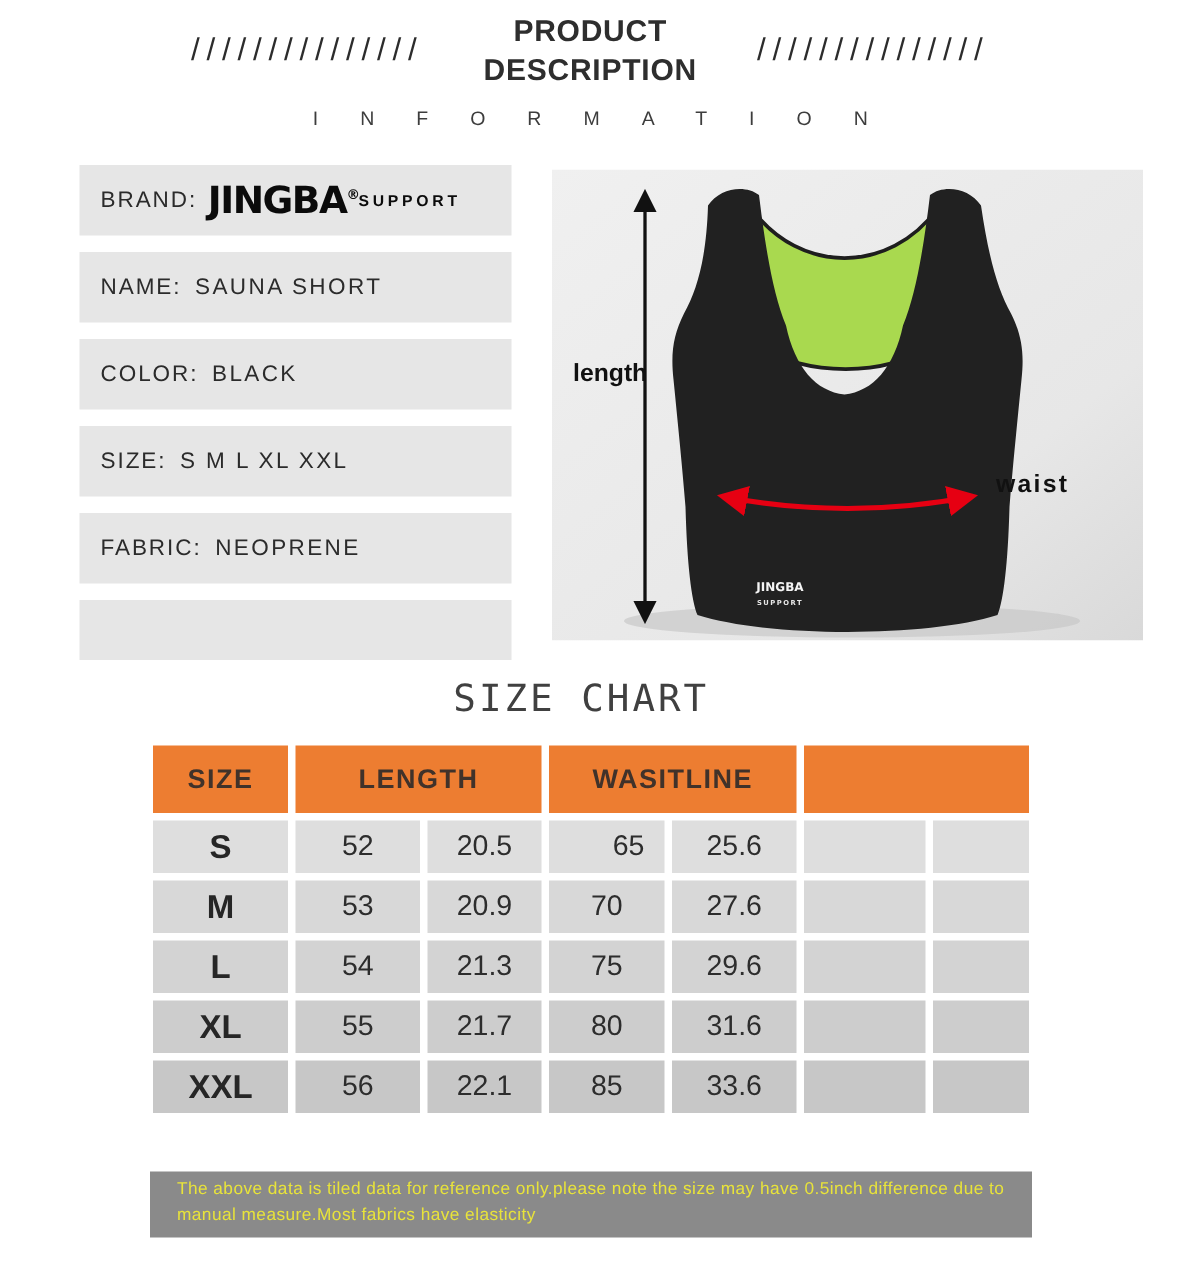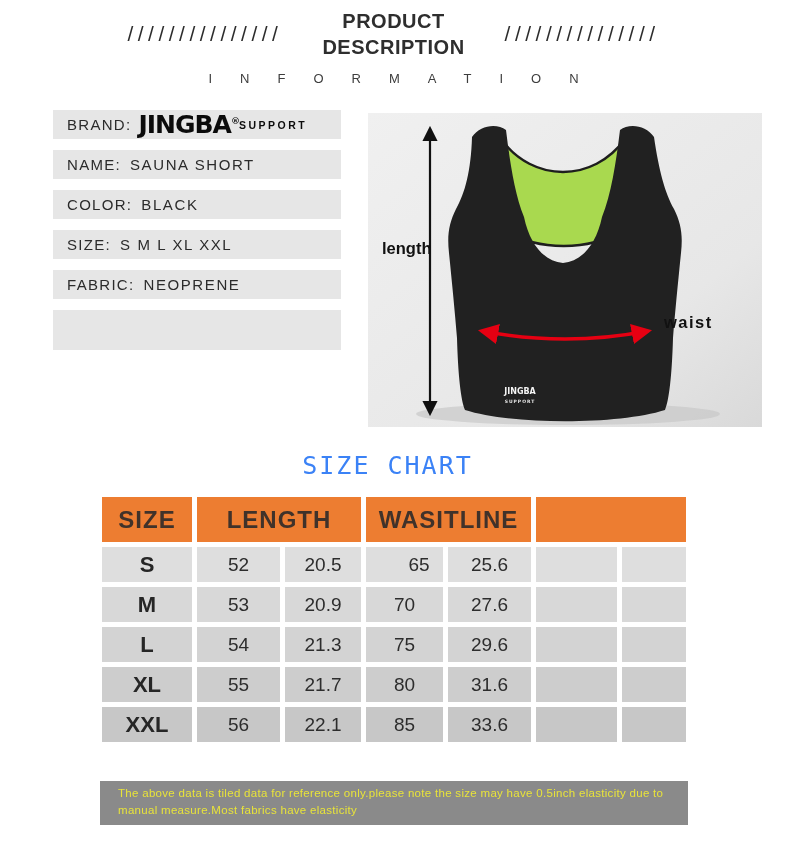--- a/index.html
+++ b/index.html
@@ -11,46 +11,46 @@
   
   .header { position:absolute; top:8px; left:0; width:787px; text-align:center; }
   .title-row { display:flex; justify-content:center; align-items:center; gap:40px; }
   .slashes { font-size:21px; letter-spacing:4.5px; color:#2c2c2c; white-space:nowrap; }
   .main-title { font-size:20px; font-weight:bold; color:#2e2e2e; line-height:1.3; letter-spacing:0.5px; }
   .subtitle { margin-top:11px; font-size:13px; color:#3d3d3d; letter-spacing:28px; padding-left:28px; }
 
   
   .info-panel { position:absolute; left:53px; top:110px; width:288px; }
   .info-box {
-    background:#e6e6e6; height:29px; margin-bottom:11px; box-sizing:border-box;
+    background:#e6e6e6; height:47px; margin-bottom:11px; box-sizing:border-box;
     display:flex; align-items:center; padding-left:14px;
     font-size:15px; letter-spacing:1.3px; color:#2b2b2b;
   }
   .info-box .value { margin-left:9px; letter-spacing:1.6px; }
   .info-box.empty { height:40px; margin-bottom:0; }
   .brand-logo { margin-left:7px; display:inline-flex; flex-direction:row; align-items:center; line-height:1; }
   .brand-name { font-family:"DejaVu Sans", sans-serif; font-size:25px; font-weight:900; letter-spacing:-1px; color:#0b0b0b; }
   .brand-name sup { font-size:9px; font-weight:bold; }
   .brand-sub { font-size:10.5px; font-weight:900; letter-spacing:2.5px; color:#0b0b0b; margin-top:1px; }
 
   
   .figure { position:absolute; left:368px; top:113px; width:394px; height:314px; }
   .figure svg { display:block; }
 
   
   .chart-title {
     position:absolute; top:451px; left:0; width:775px; text-align:center;
-    font-family:"DejaVu Sans Mono", monospace; font-size:25px; color:#3b82f6; letter-spacing:2px;
+    font-family:"DejaVu Sans Mono", monospace; font-size:25px; color:#404040; letter-spacing:2px;
   }
   table.size-table {
     position:absolute; left:97px; top:492px;
     border-collapse:separate; border-spacing:5px;
   }
   .size-table th, .size-table td { text-align:center; padding:0; }
-  .size-table tr.hrow1 th { height:45px; background:#ed7d31; color:#40322a; font-size:24px; font-weight:bold; letter-spacing:1px; }
+  .size-table tr.hrow1 th { height:45px; background:#ed7d31; color:#40322a; font-size:18px; font-weight:bold; letter-spacing:1px; }
   .size-table tr.hrow2 th { height:34px; font-size:16px; font-weight:bold; color:#3a3a3a; letter-spacing:0.5px; }
   .size-table tr.hrow2 th.sub-gray { background:#d9d9d9; }
   .size-table tr.hrow2 th.peach { background:#f8cbb0; }
   .size-table tbody th, .size-table tbody td { height:35px; font-size:19px; color:#2d2d2d; }
   .size-table tbody th.size-cell { font-size:22px; font-weight:bold; color:#262626; }
 
   .note-bar {
     position:absolute; left:100px; top:781px; width:588px; box-sizing:border-box;
     background:#8a8a8a; color:#e8e33a; font-size:11.5px; line-height:1.5;
     padding:4px 10px 5px 18px; letter-spacing:0.3px;
@@ -197,17 +197,17 @@
           <td style="background: rgb(199, 199, 199);">22.1</td>
           <td style="background: rgb(199, 199, 199);">85</td>
           <td style="background: rgb(199, 199, 199);">33.6</td>
           <td style="background: rgb(199, 199, 199);"></td>
           <td style="background: rgb(199, 199, 199);"></td>
         </tr>
       </tbody>
   </table>
 
   <div class="note-bar">
-    <div>The above data is tiled data for reference only.please note the size may have 0.5inch elasticity due to</div>
+    <div>The above data is tiled data for reference only.please note the size may have 0.5inch difference due to</div>
     <div>manual measure.Most fabrics have elasticity</div>
   </div>
 
 </div>
 
 </body></html>

